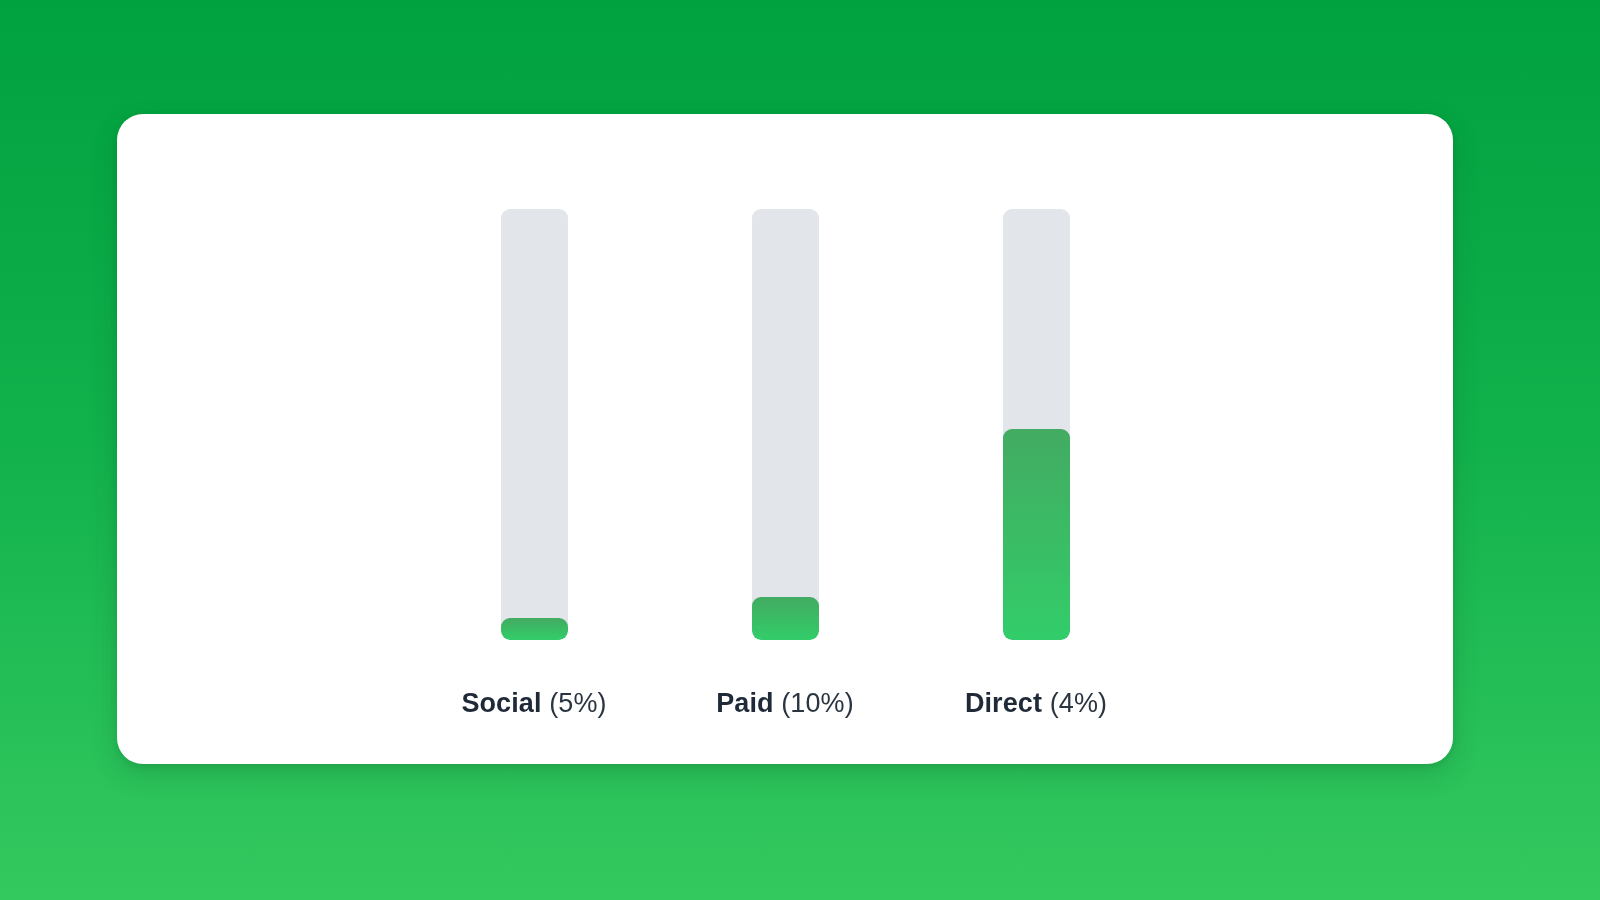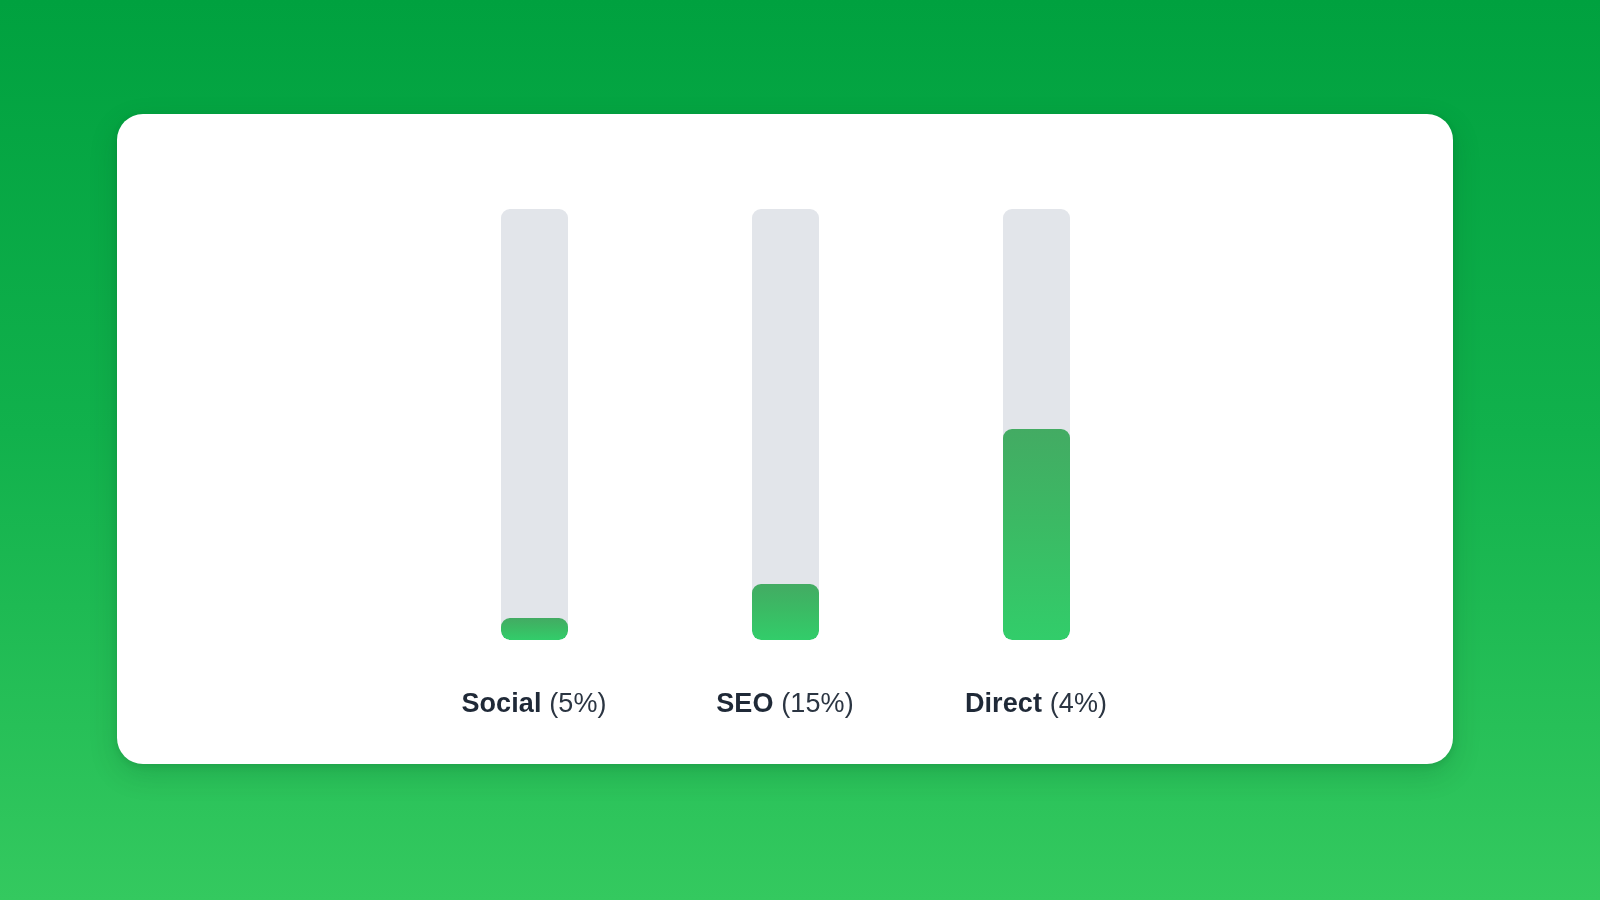--- a/index.html
+++ b/index.html
@@ -104,30 +104,30 @@
       <div class="bar-group">
         <div class="track">
           <div class="fill" style="height:5%"></div>
         </div>
         <div class="bar-label">
           <span class="name">Social</span>
           <span class="pct">(5%)</span>
         </div>
       </div>
 
-
       <div class="bar-group">
         <div class="track">
-          <div class="fill" style="height:13%"></div>
+          <div class="fill" style="height:10%"></div>
         </div>
         <div class="bar-label">
-          <span class="name">SEO</span>
-          <span class="pct">(15%)</span>
+          <span class="name">Paid</span>
+          <span class="pct">(10%)</span>
         </div>
       </div>
+
 
 
       <div class="bar-group">
         <div class="track">
           <div class="fill" style="height:49%"></div>
         </div>
         <div class="bar-label">
           <span class="name">Direct</span>
           <span class="pct">(4%)</span>
         </div>

